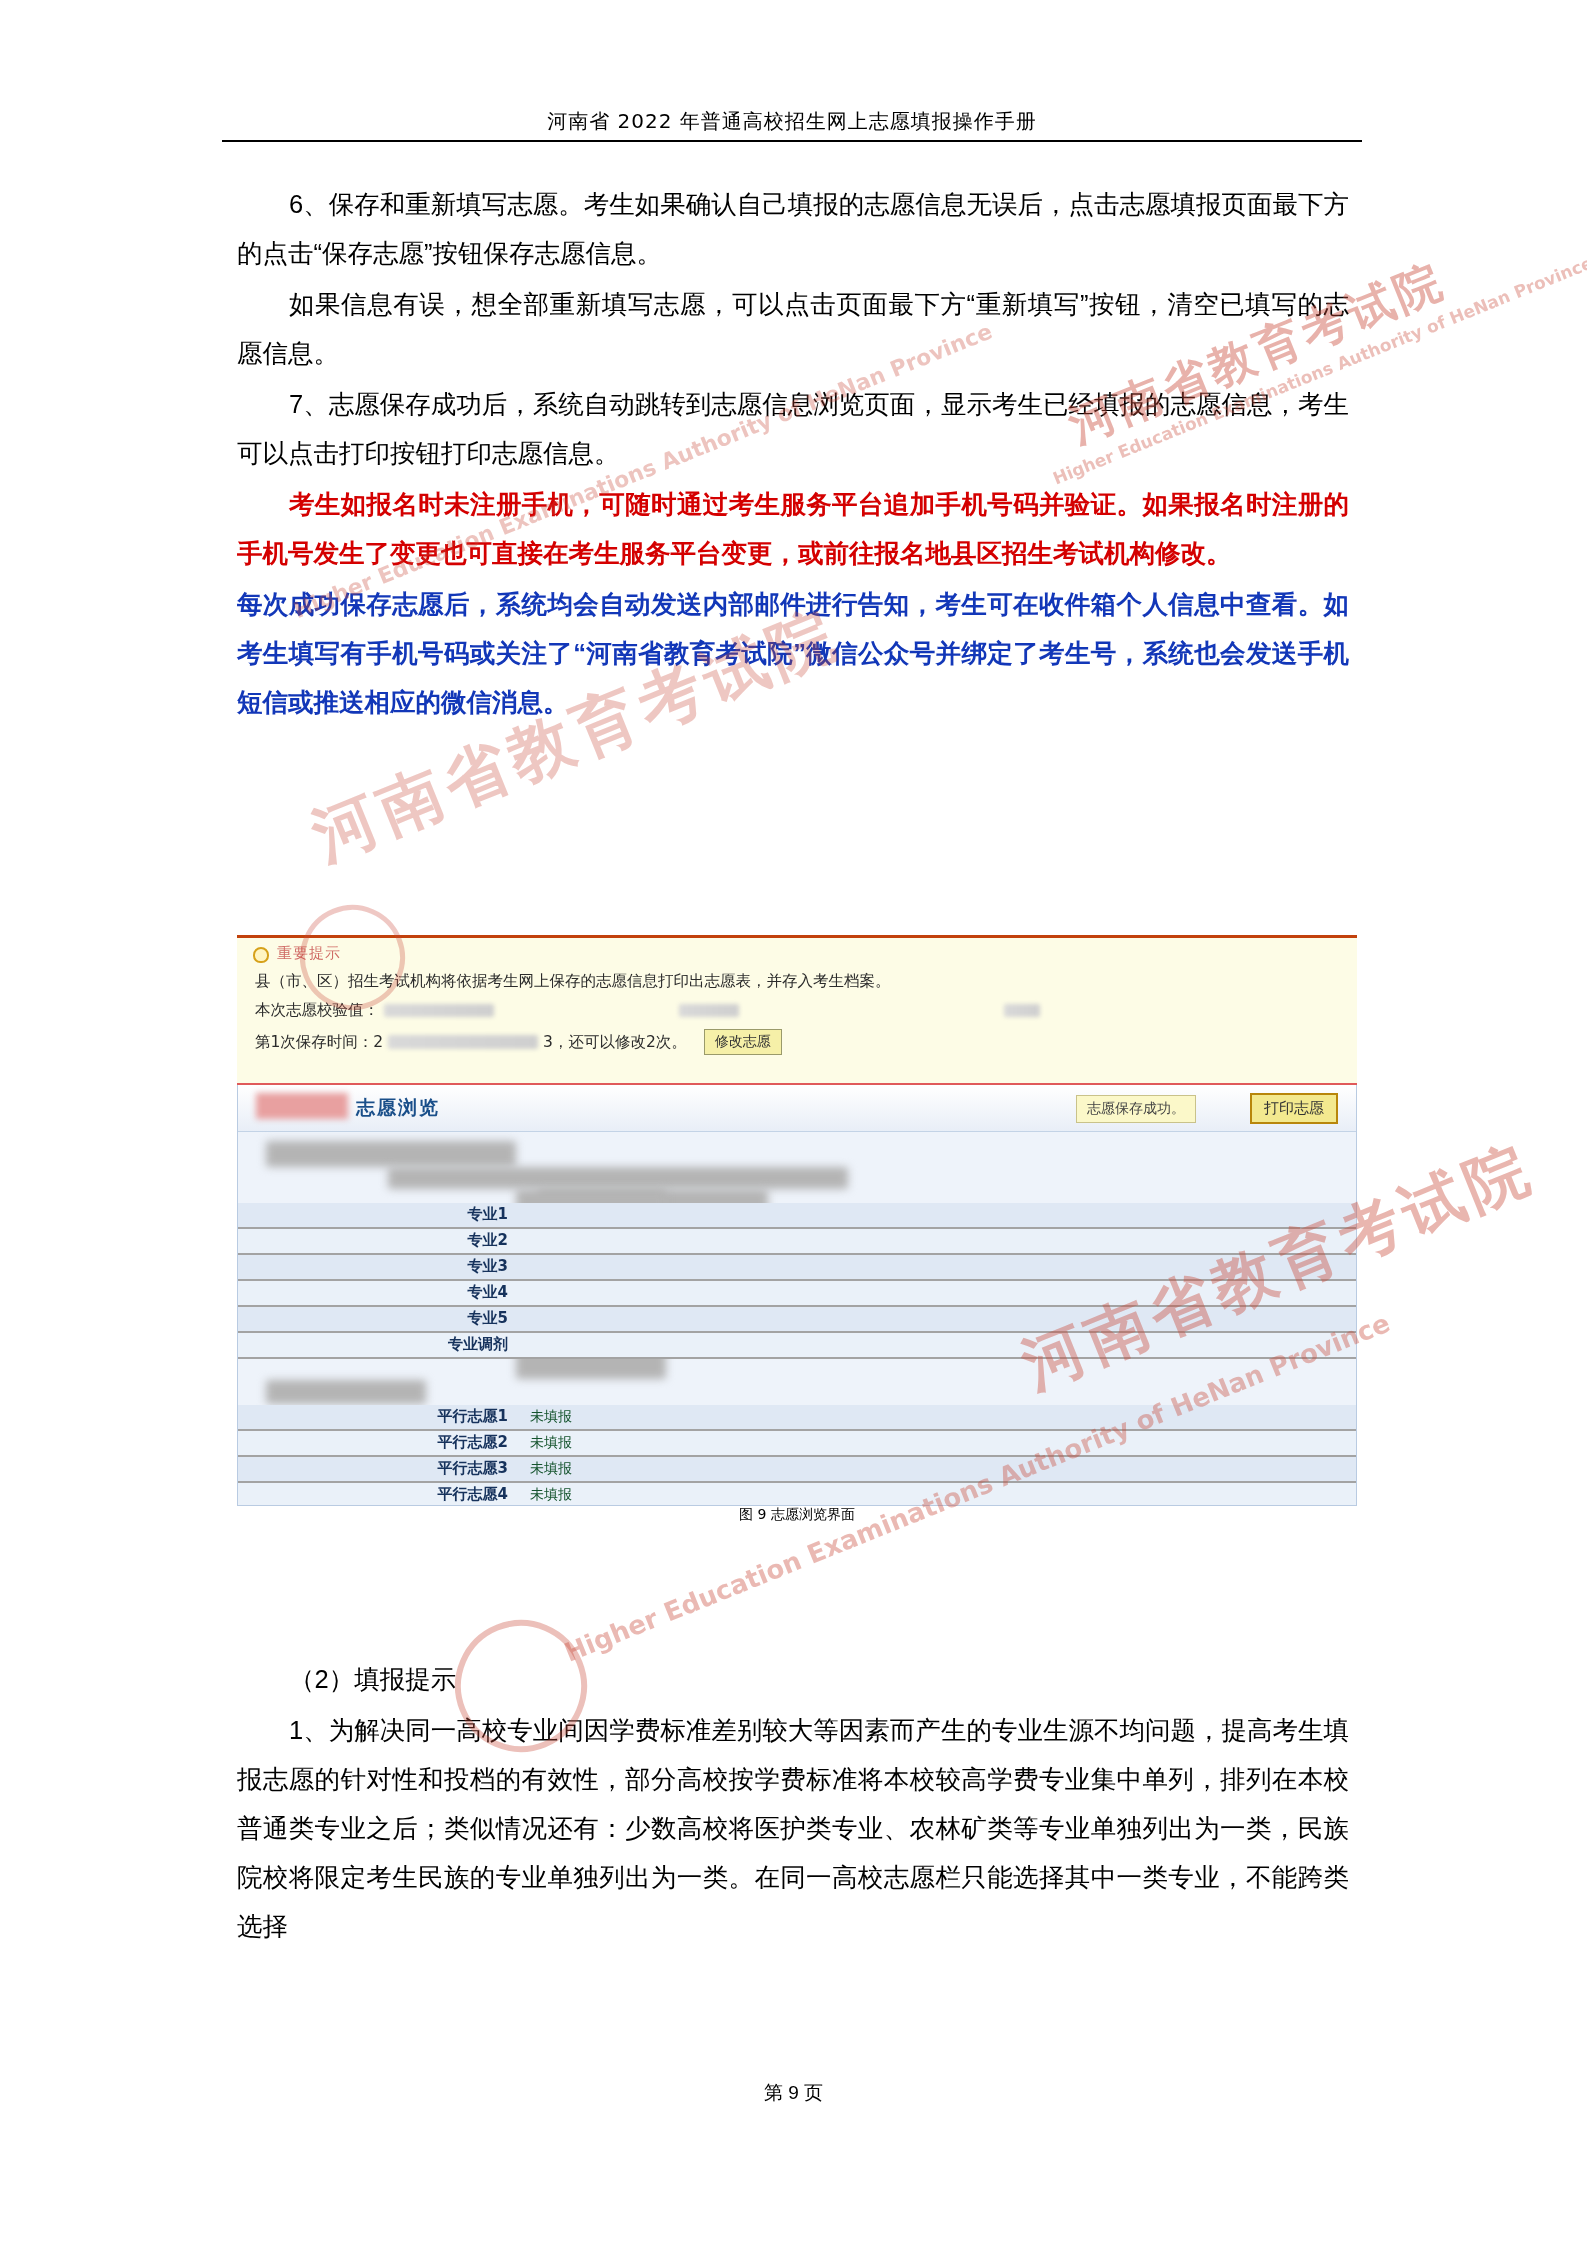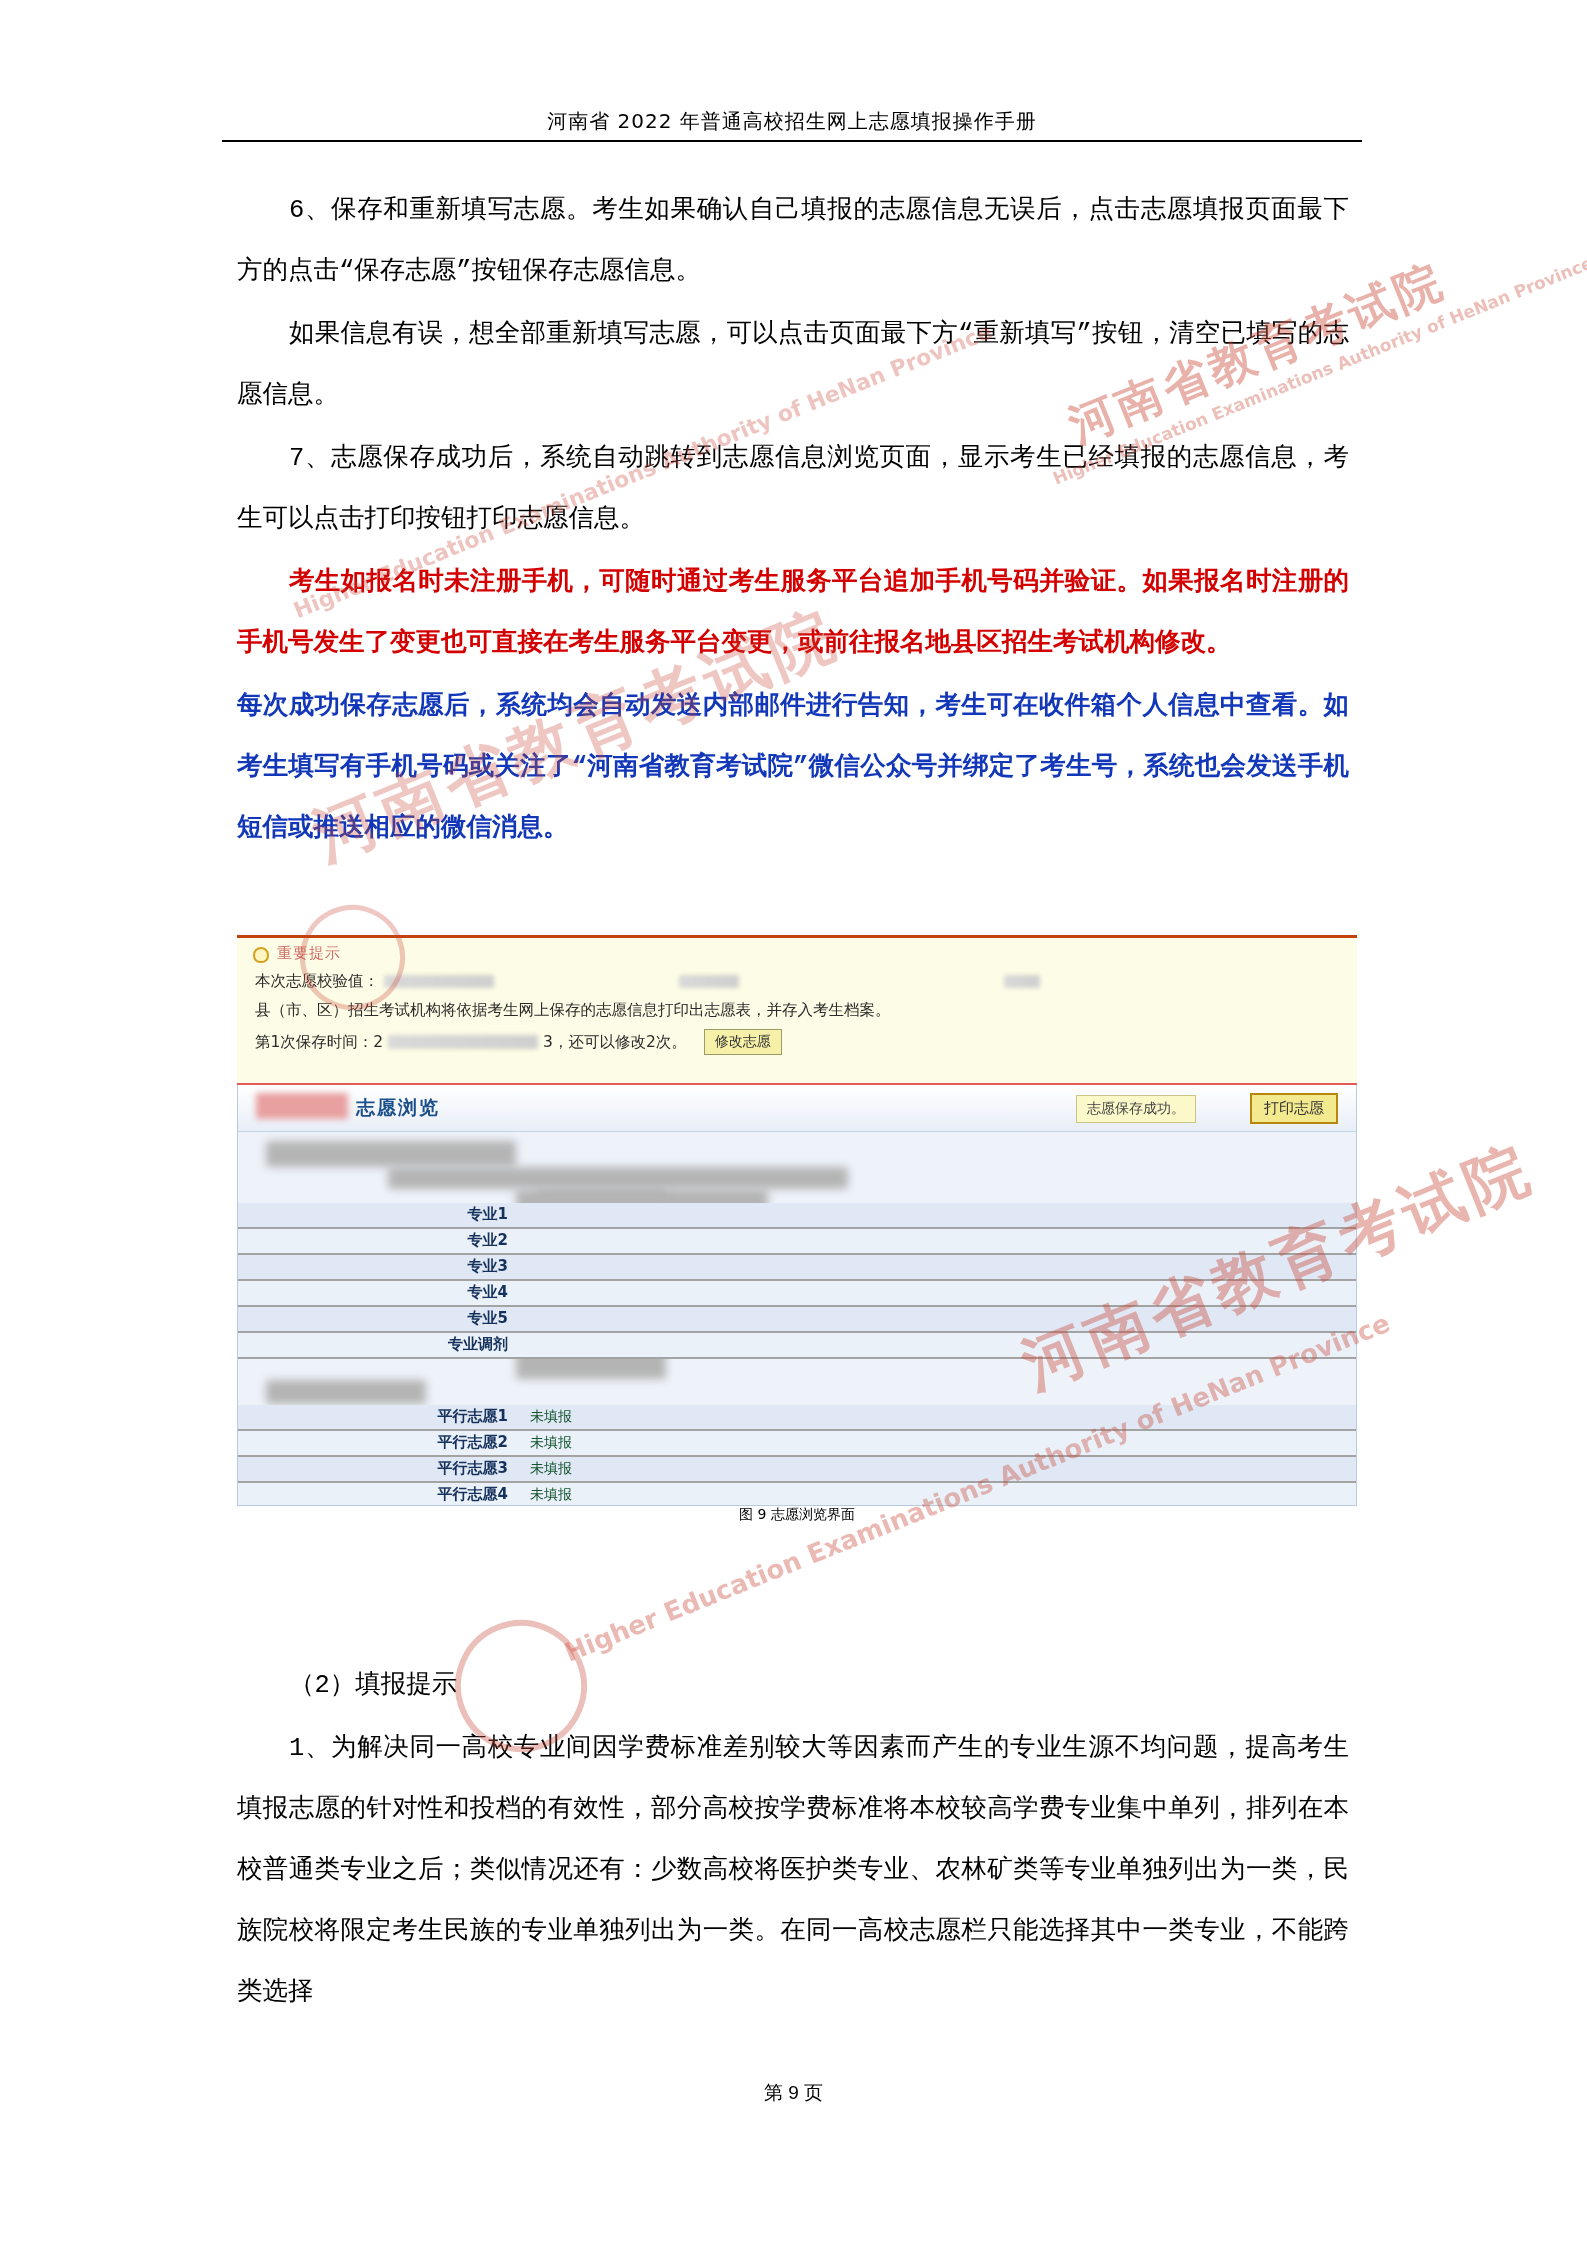--- a/index.html
+++ b/index.html
@@ -47,23 +47,23 @@
   }
   
   .content {
     position: absolute;
     top: 180px;
     left: 237px;
     width: 1112px;
   }
   p.para {
     margin: 0 0 2px 0;
-    font-family: Liberation Mono, monospace;
+    font-family: Liberation Sans, sans-serif;
     font-size: 25.5px;
-    line-height: 61px;
+    line-height: 49px;
     text-align: justify;
     text-justify: inter-ideograph;
     text-indent: 52px;
     color: #000;
   }
   p.para.blue {
     color: #1237b8;
     font-weight: bold;
     text-indent: 0;
   }
@@ -334,28 +334,28 @@
     <p class="para red">考生如报名时未注册手机，可随时通过考生服务平台追加手机号码并验证。如果报名时注册的手机号发生了变更也可直接在考生服务平台变更，或前往报名地县区招生考试机构修改。</p>
     <p class="para blue cont">每次成功保存志愿后，系统均会自动发送内部邮件进行告知，考生可在收件箱个人信息中查看。如考生填写有手机号码或关注了“河南省教育考试院”微信公众号并绑定了考生号，系统也会发送手机短信或推送相应的微信消息。</p>
   </div>
 
   <div class="figure">
 
     <div class="fig-notice">
       <span class="bulb"></span>
       <span class="notice-title">重要提示</span>
 
+      <div class="notice-line">县（市、区）招生考试机构将依据考生网上保存的志愿信息打印出志愿表，并存入考生档案。</div>
+
       <div class="notice-line">
         <span>本次志愿校验值：</span>
         <span class="blurbox" style="width:110px;height:13px;"></span>
         <span class="blurbox" style="width:60px;height:13px;margin-left:180px;"></span>
         <span class="blurbox" style="width:36px;height:13px;margin-left:260px;"></span>
       </div>
-
-      <div class="notice-line">县（市、区）招生考试机构将依据考生网上保存的志愿信息打印出志愿表，并存入考生档案。</div>
 
       <div class="notice-line">
         <span>第1次保存时间：2</span>
         <span class="blurbox" style="width:150px;height:14px;"></span>
         <span>3，还可以修改2次。</span>
         <span class="btn-modify">修改志愿</span>
       </div>
     </div>
 
     <div class="fig-panel">

